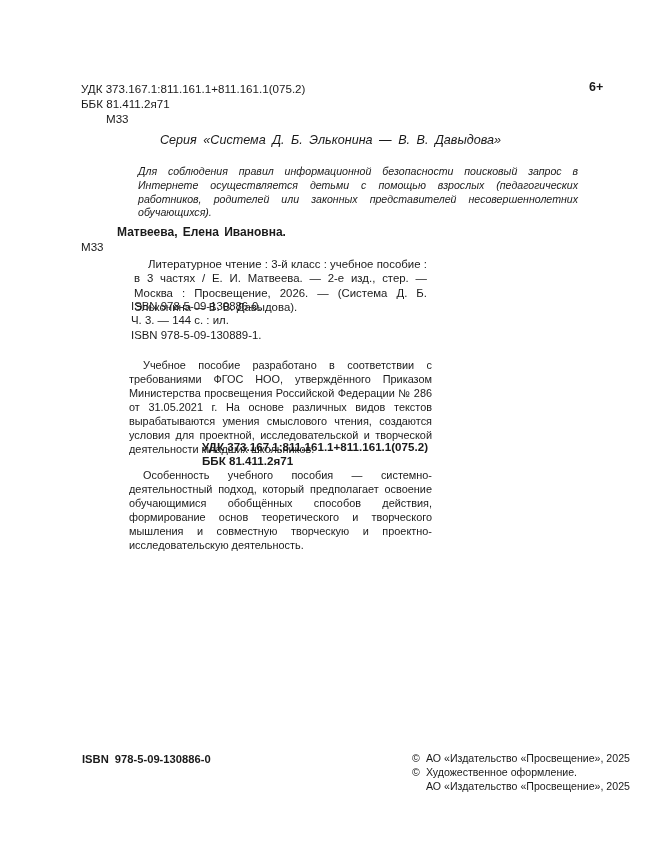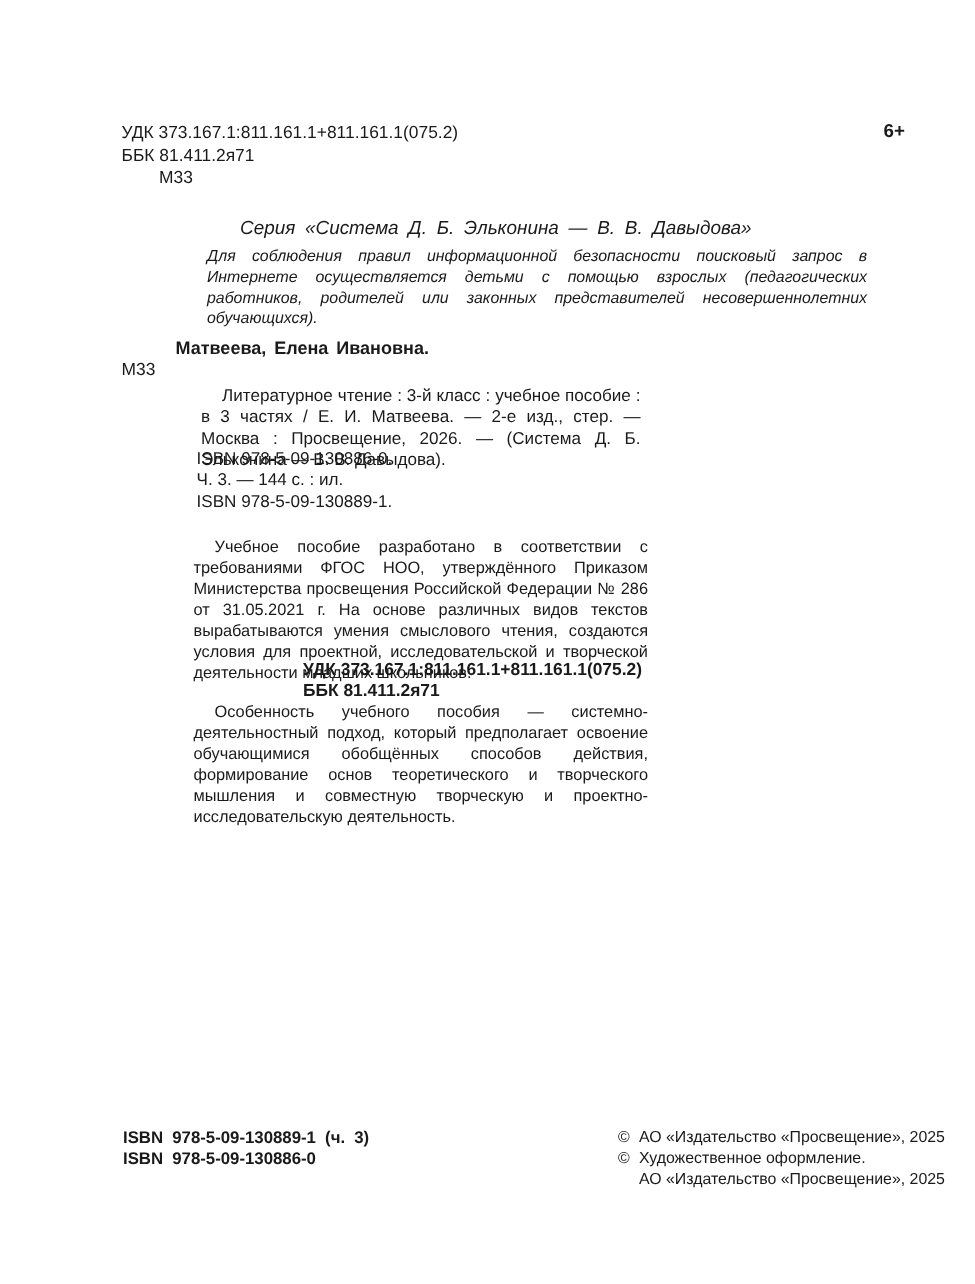--- a/index.html
+++ b/index.html
@@ -17,21 +17,21 @@
     }
     .abs { position: absolute; }
     .line {
       font-size: 11.6px;
       line-height: 15px;
       white-space: nowrap;
     }
     .udk-top { left: 81px; top: 81px; }
     .age { left: 589px; top: 80px; font-size: 12.5px; font-weight: bold; }
     .series {
-      left: 160px; top: 145px;
+      left: 160px; top: 133px;
       font-size: 12.6px;
       font-style: italic;
       word-spacing: 3px;
       white-space: nowrap;
     }
     .notice {
       left: 138px; top: 165px;
       width: 440px;
       font-size: 10.6px;
       line-height: 13.8px;
@@ -127,21 +127,20 @@
   <p>Учебное пособие разработано в соответствии с требованиями ФГОС НОО, утверждённого Приказом Министерства просвещения Российской Федерации № 286 от 31.05.2021 г. На основе различных видов текстов вырабатываются умения смыслового чтения, создаются условия для проектной, исследовательской и творческой деятельности младших школьников.</p>
   <p>Особенность учебного пособия — системно-деятельностный подход, который предполагает освоение обучающимися обобщённых способов действия, формирование основ теоретического и творческого мышления и совместную творческую и проектно-исследовательскую деятельность.</p>
 </div>
 
 <div class="abs udk-bottom">
   <div>УДК 373.167.1:811.161.1+811.161.1(075.2)</div>
   <div>ББК 81.411.2я71</div>
 </div>
 
 <div class="abs isbn-bottom">
-  <div>ISBN 978-5-09-130889-1 (ч. 3)</div>
   <div>ISBN 978-5-09-130886-0</div>
 </div>
 
 <div class="abs copyright">
   <div class="row">
     <span class="sym">©</span>
     <span class="txt">АО «Издательство «Просвещение», 2025</span>
   </div>
   <div class="row">
     <span class="sym">©</span>

